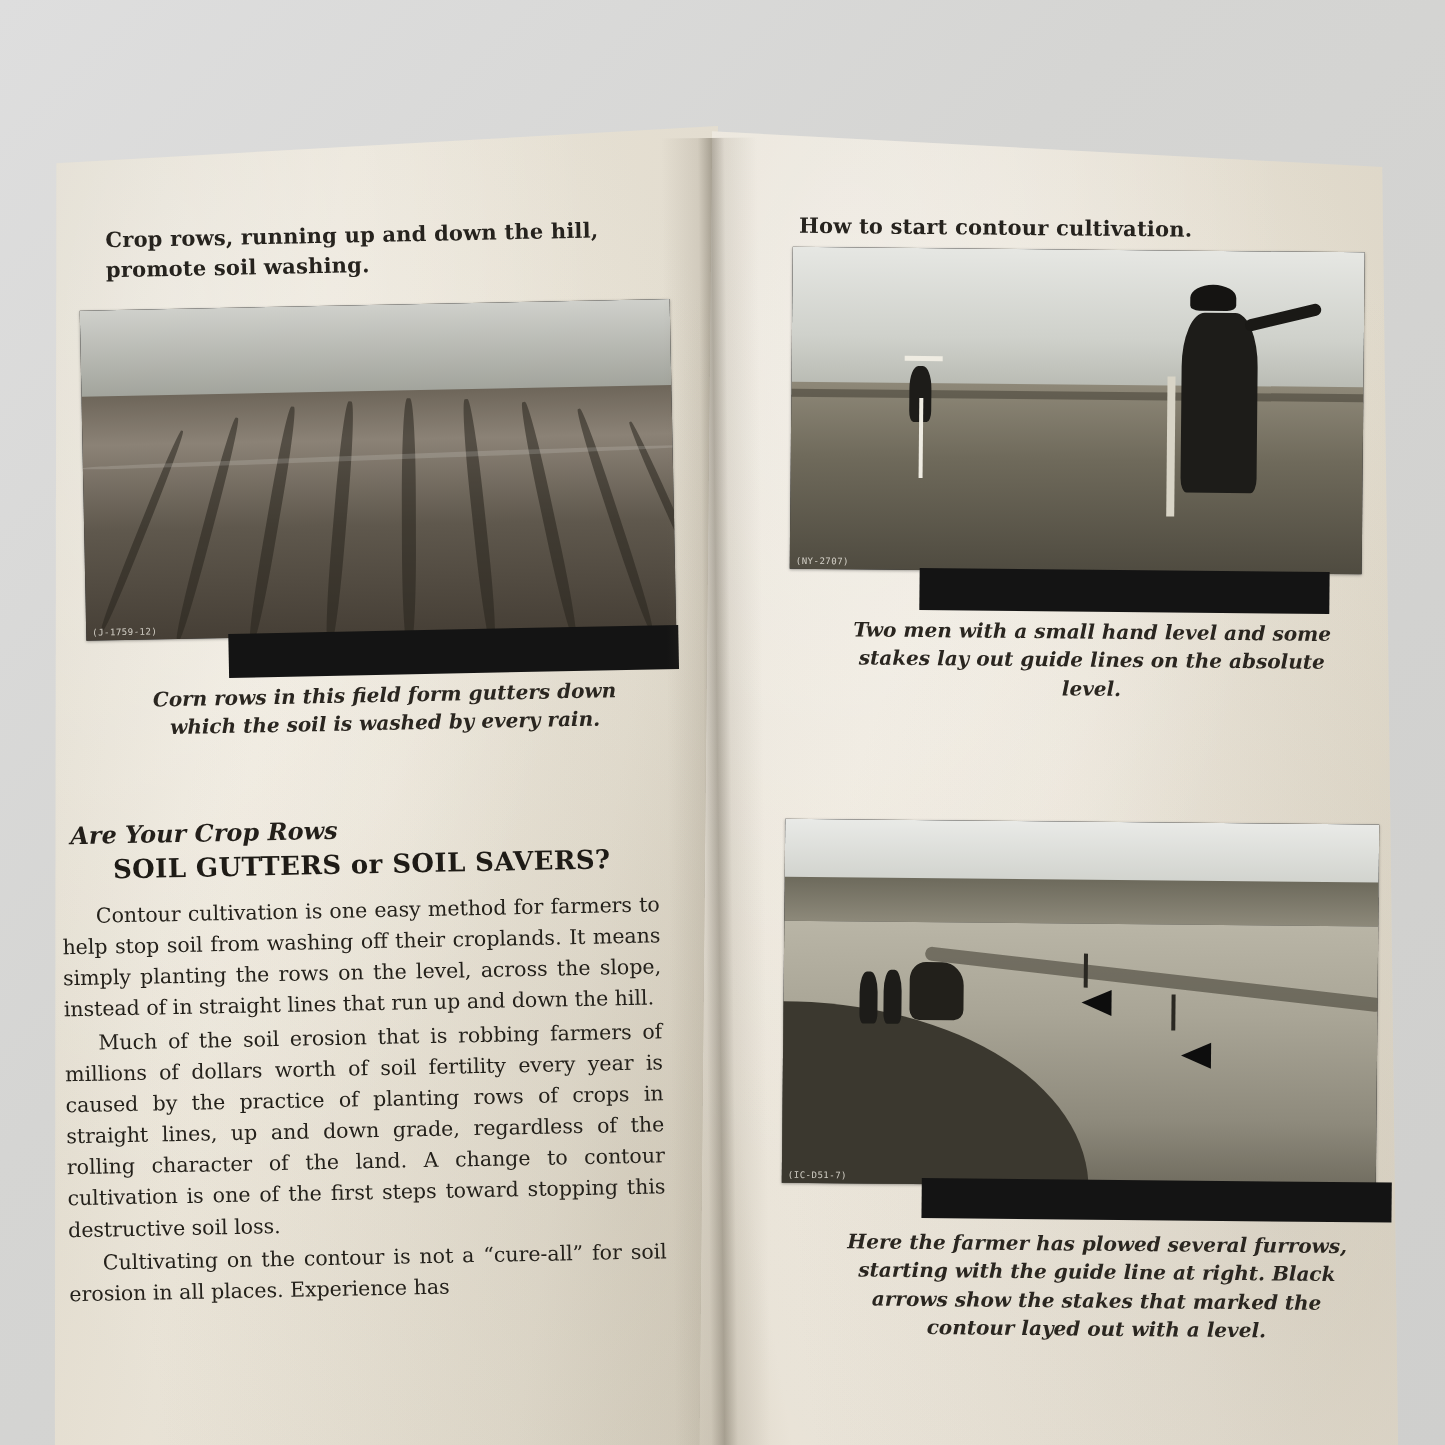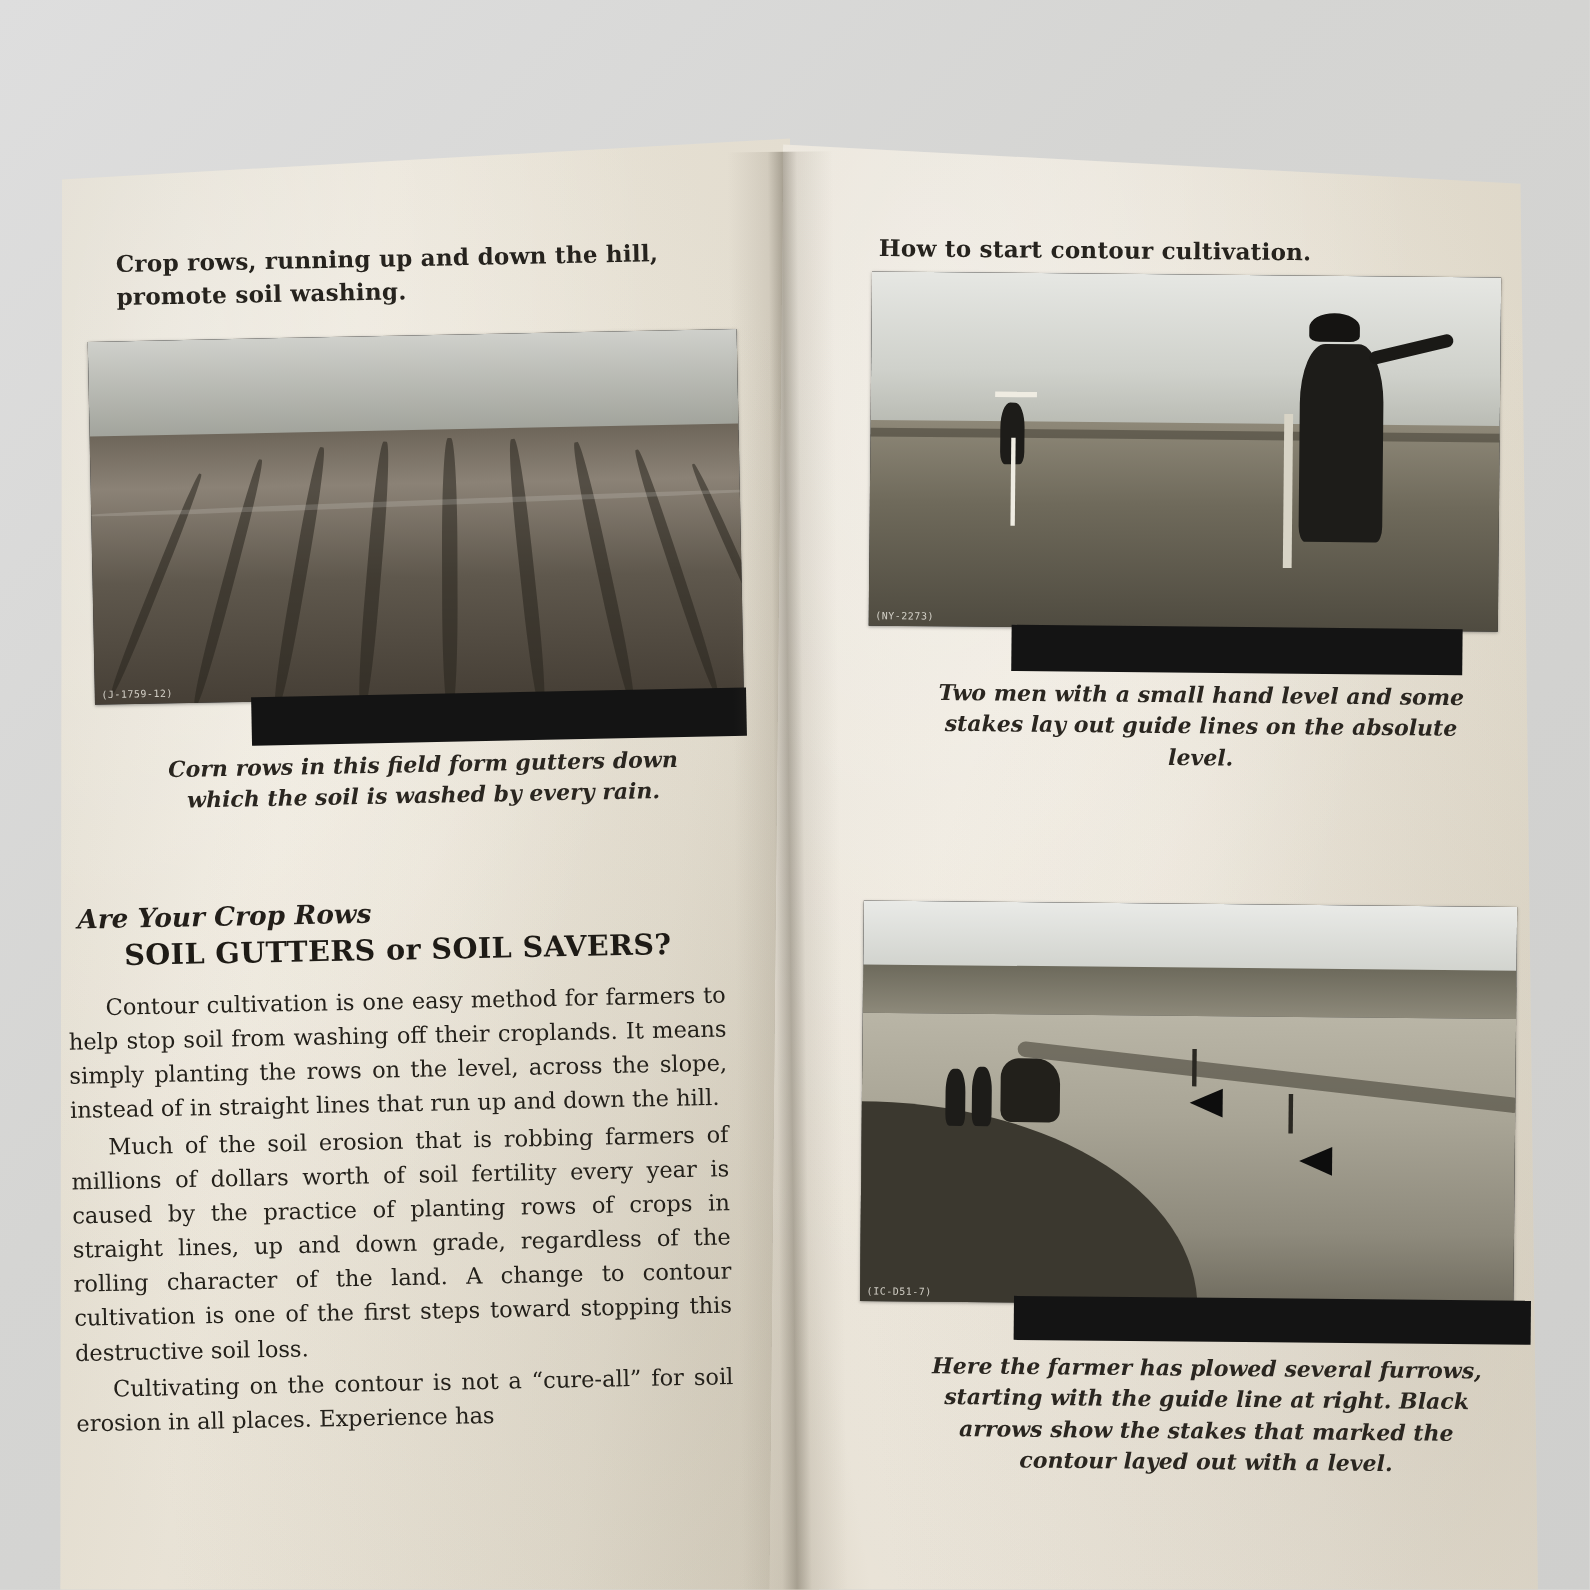--- a/index.html
+++ b/index.html
@@ -248,21 +248,21 @@
 
         <div class="figure" style="left:118px; top:118px; width:22px; height:56px;"></div>
         <div class="stake" style="left:113px; top:108px; width:38px; height:5px;"></div>
         <div class="stake" style="left:128px; top:150px; width:4px; height:80px;"></div>
 
         <div class="figure" style="left:390px; top:62px; width:76px; height:180px; border-radius:30% 30% 8% 8%;"></div>
         <div style="position:absolute; left:398px; top:34px; width:46px; height:26px; background:#151412; border-radius:50% 50% 20% 20%;"></div>
         <div style="position:absolute; left:452px; top:60px; width:78px; height:12px; background:#1a1916; transform:rotate(-14deg); border-radius:6px;"></div>
         <div class="stake" style="left:376px; top:126px; width:8px; height:140px; background:#d8d4c6;"></div>
 
-        <div class="neg-id">(NY-2273)</div>
+        <div class="neg-id">(NY-2707)</div>
       </div>
       <div class="black-bar" style="left:212px; top:448px; width:410px; height:42px;"></div>
 
       <div class="caption-bottom" style="left:140px; top:496px; width:490px; font-size:20px;">Two men with a small hand level and some stakes lay out guide lines on the absolute level.</div>
 
       <div class="photo" style="left:80px; top:700px; width:594px; height:364px;">
         <div class="sky" style="height:20%; background:linear-gradient(#e9eae7,#cccec8);"></div>
         <div style="position:absolute; left:0; right:0; top:16%; height:44px; background:linear-gradient(#6d6a5c,#8d897a);"></div>
         <div class="ground" style="height:72%; background:linear-gradient(#b9b5a6 0%, #a9a596 35%, #8e8a7c 75%, #706c5f 100%);"></div>
 

